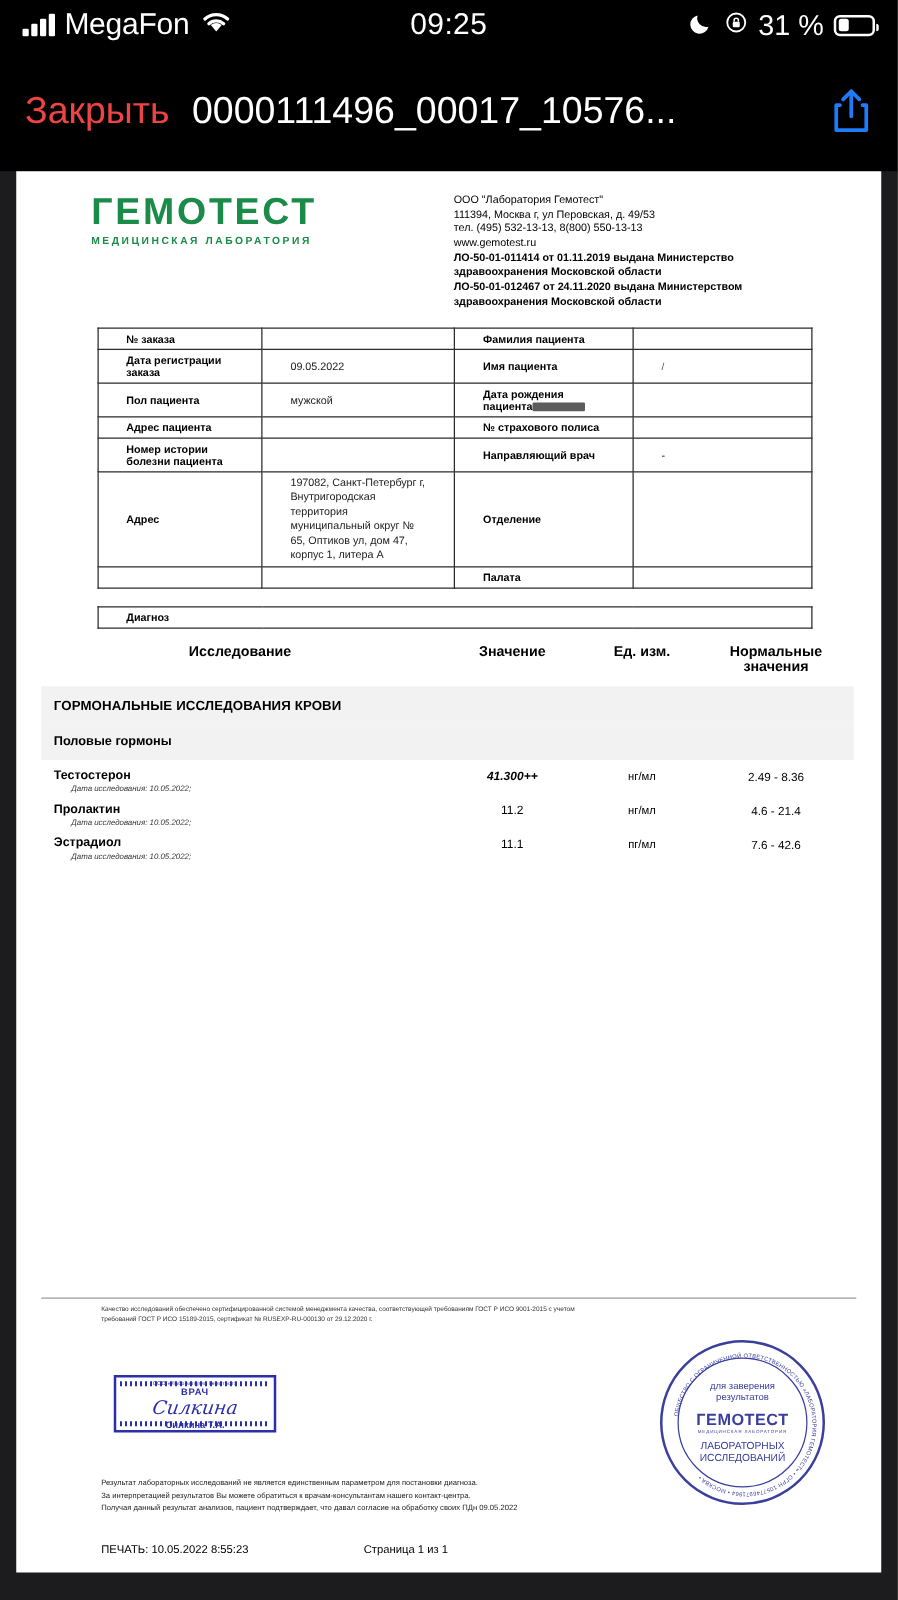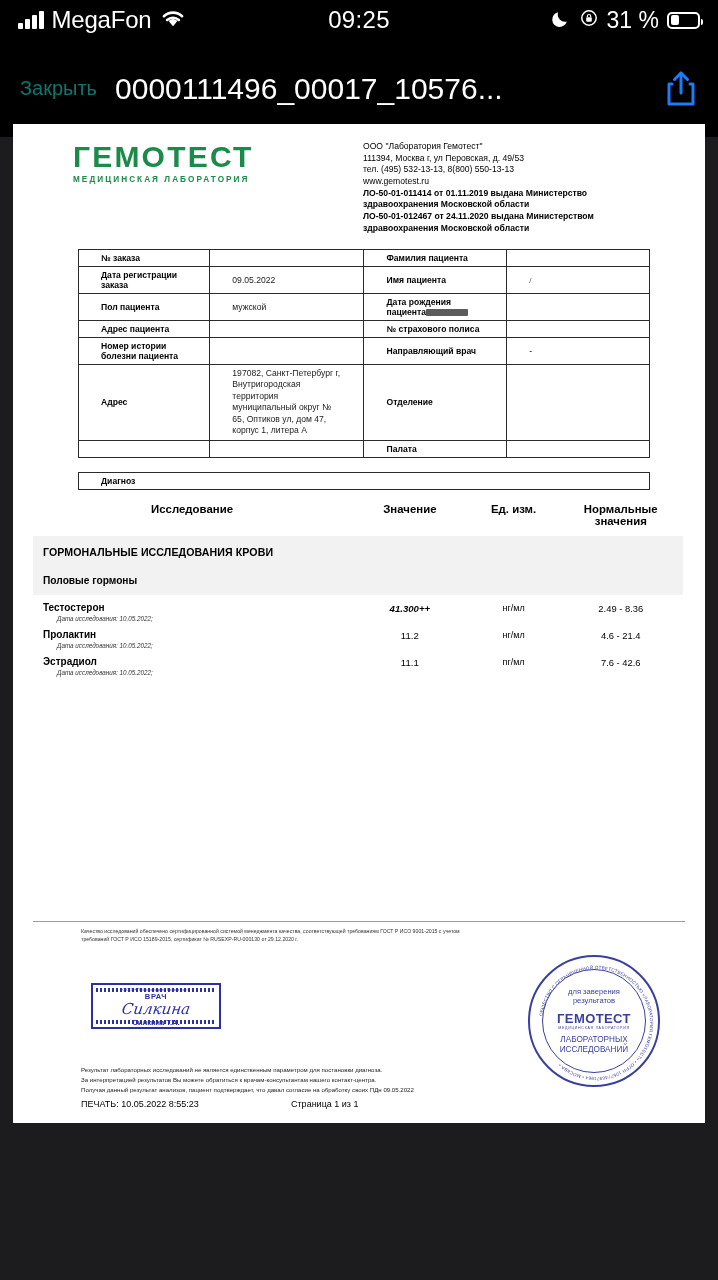--- a/index.html
+++ b/index.html
@@ -38,32 +38,32 @@
   .batt::after { content:""; position:absolute; right:-5px; top:5px; width:2.5px; height:6px;
                  background:#fff; border-radius:0 2px 2px 0; }
   .batt i { display:block; height:100%; width:31%; background:#fff; border-radius:2px; }
 
   
   .navbar {
     position: absolute; left: 0; top: 40px; width: 718px; height: 97px;
     background: #000; color: #fff;
     display: flex; align-items: center; padding: 0 20px;
   }
-  .nav-close { color: #0f766e; font-size: 20px; white-space: nowrap; }
+  .nav-close { color: #ef4444; font-size: 30px; white-space: nowrap; }
   .nav-title {
     flex: 1; font-size: 30px; color: #fff; margin-left: 18px;
     white-space: nowrap; overflow: hidden; text-overflow: ellipsis;
   }
   .nav-share { width: 34px; height: 40px; position: relative; flex: none; margin-left: 10px; }
   .nav-share svg { display: block; }
 
   
   .page {
-    position: absolute; left: 13px; top: 124px;
-    width: 692px; height: 999px;
+    position: absolute; left: 13px; top: 137px;
+    width: 692px; height: 1121px;
     background: #fff; color: #000; overflow: hidden;
   }
 
   
   .doc-head { display: flex; padding: 10px 60px 0 60px; }
   .brand { width: 290px; padding-top: 8px; }
   .brand-name {
     font-size: 30px; font-weight: bold; color: #1a8b48; letter-spacing: 2.2px;
     line-height: 1; font-family: "Liberation Sans", sans-serif;
   }
@@ -152,21 +152,21 @@
   .seal-inner .s1 { font-size: 7.6px; }
   .seal-inner .s2 { font-size: 13px; font-weight: bold; letter-spacing: .4px; margin-top: 5px; }
   .seal-inner .s2sub { font-size: 3.6px; letter-spacing: .7px; margin-bottom: 5px; }
   .seal-inner .s3 { font-size: 8.2px; }
   .seal-ring-text {
     position: absolute; left: 0; top: 0; width: 132px; height: 132px;
     font-size: 4.6px; fill: #3a3f9e; letter-spacing: .2px;
   }
 
   .disclaim { font-size: 6.1px; line-height: 1.62; color: #222; padding-left: 48px; margin-top: 2px; }
-  .printrow { display: flex; padding-left: 48px; margin-top: 4px; font-size: 9px; }
+  .printrow { display: flex; padding-left: 48px; margin-top: 22px; font-size: 9px; }
   .printrow .pt1 { width: 210px; }
 </style>
 </head>
 <body>
 
 <div id="screen">
 
   <div class="statusbar">
     <div class="sb-left">
       <span class="signal">

